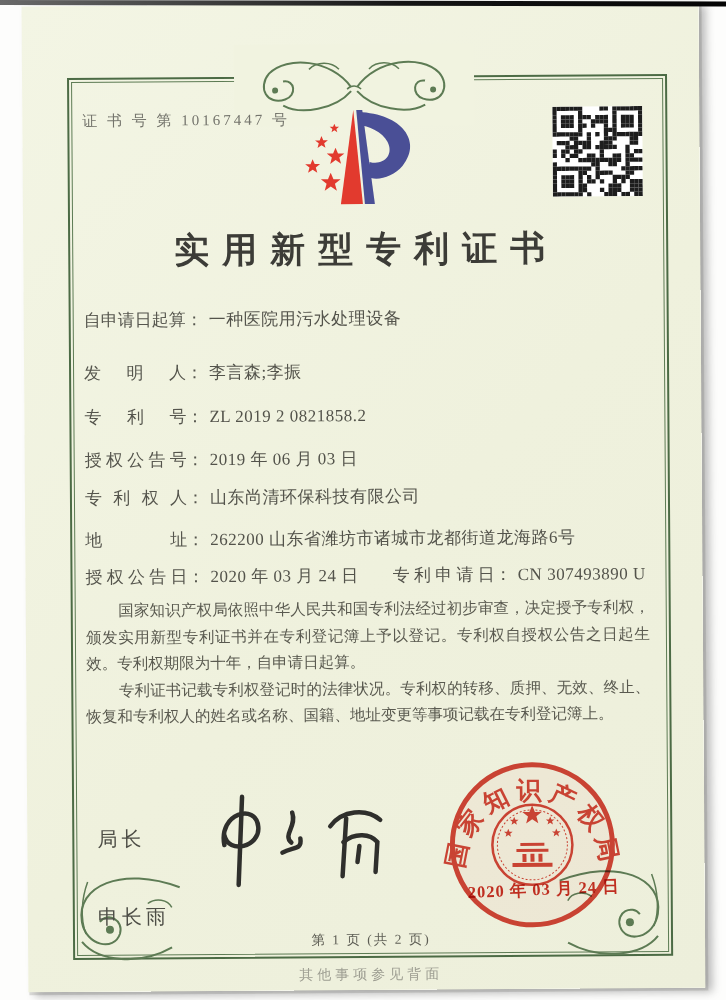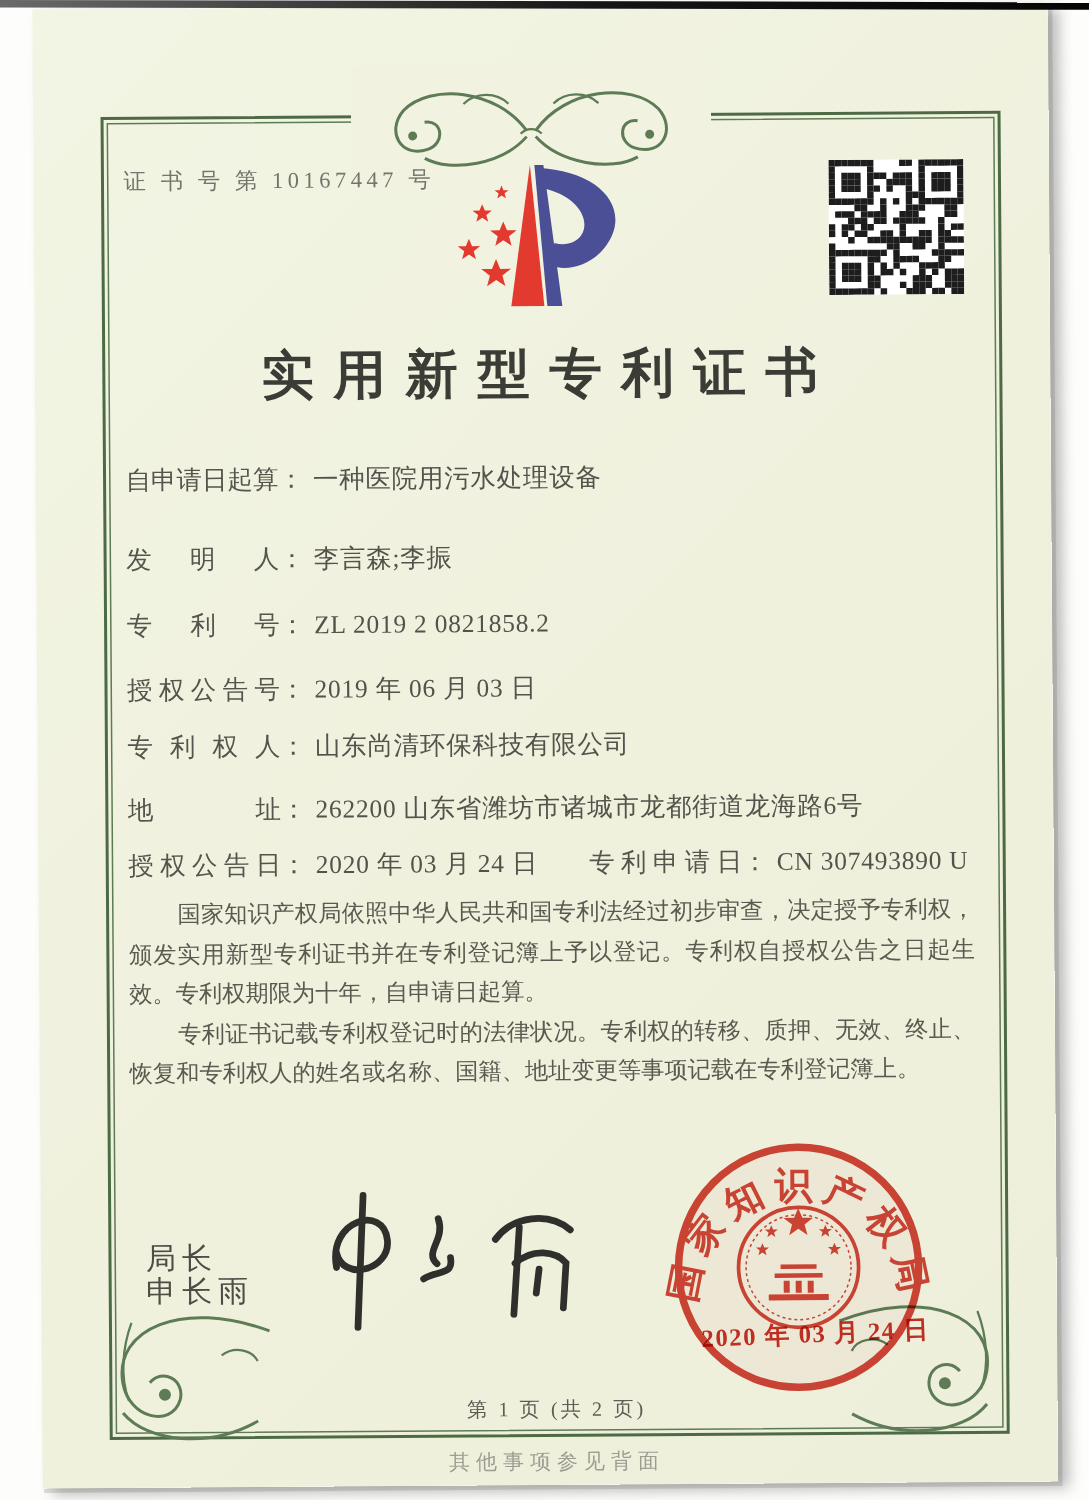--- a/index.html
+++ b/index.html
@@ -425,21 +425,21 @@
       <span class="flabel">专利申请日</span><span class="colon">：</span><span class="fvalue">CN 307493890 U</span>
     </span>
   </div>
 
   <div class="body-text">
     <p>国家知识产权局依照中华人民共和国专利法经过初步审查，决定授予专利权，颁发实用新型专利证书并在专利登记簿上予以登记。专利权自授权公告之日起生效。专利权期限为十年，自申请日起算。</p>
     <p>专利证书记载专利权登记时的法律状况。专利权的转移、质押、无效、终止、恢复和专利权人的姓名或名称、国籍、地址变更等事项记载在专利登记簿上。</p>
   </div>
 
   <div class="signer" style="top:820px;">局长</div>
-  <div class="signer" style="top:842px;font-family:Liberation Serif, serif;">申长雨</div>
+  <div class="signer" style="top:898px;font-family:Liberation Serif, serif;">申长雨</div>
 
   <div class="signature">
     <svg width="205" height="115" viewBox="0 0 205 115" fill="none" stroke="#2f2f2c" stroke-width="4.5" stroke-linecap="round">
       <path d="M32,62 C26,30 64,20 66,44 C68,64 36,72 32,52"></path>
       <path d="M50,14 L46,102"></path>
       <path d="M100,30 C105,44 90,52 99,60"></path>
       <path d="M90,70 C100,64 110,68 108,56"></path>
       <path d="M138,44 C150,28 174,26 188,38"></path>
       <path d="M154,36 L150,94"></path>
       <path d="M151,60 C163,50 178,52 185,60 L183,90"></path>

